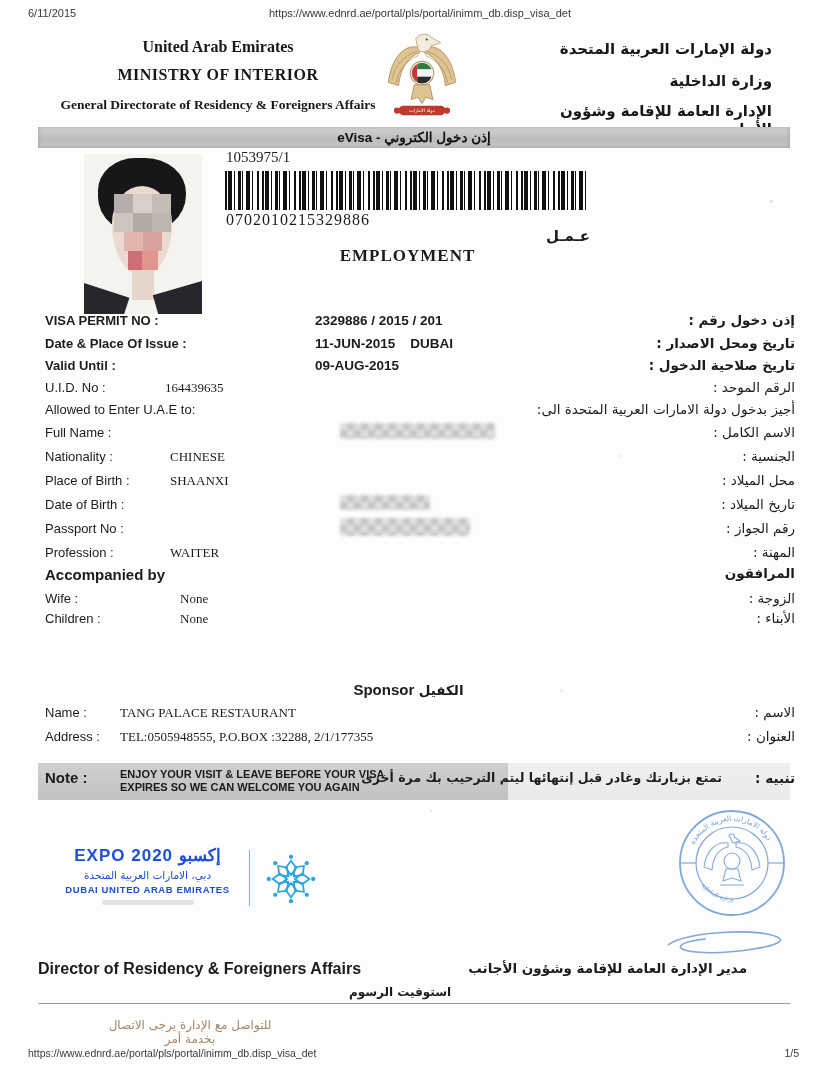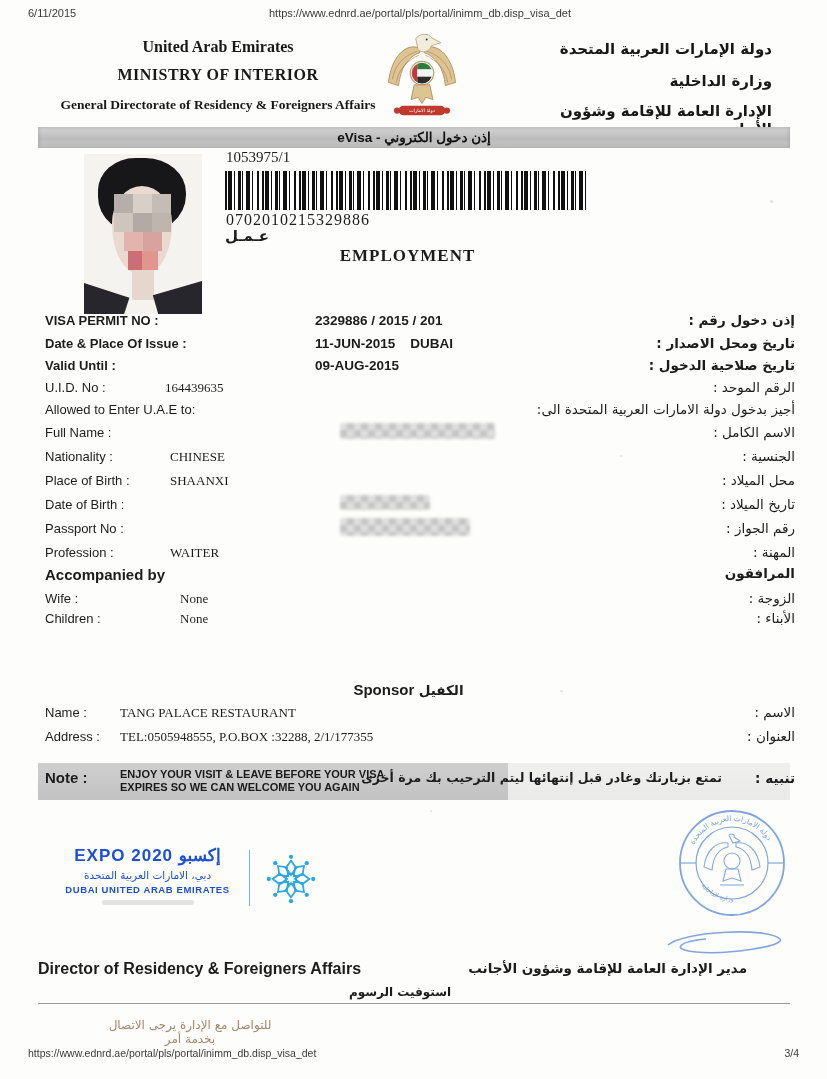--- a/index.html
+++ b/index.html
@@ -130,21 +130,21 @@
     <div class="px" style="left:58px;top:97px;width:16px;background:#e0958f;"></div>
     <div class="neck"></div>
     <div class="sh" style="left:-16px;top:134px;width:56px;height:44px;transform:rotate(18deg);"></div>
     <div class="sh" style="right:-16px;top:132px;width:60px;height:46px;transform:rotate(-16deg);"></div>
   </div>
 
   <div class="abs serif" style="left:226px;top:149px;font-size:15px;">1053975/1</div>
   <div class="abs barcode"></div>
   <div class="abs serif" style="left:226px;top:211px;font-size:16px;letter-spacing:1px;text-align:center;">0702010215329886</div>
 
-  <div class="abs ar b" style="left:225px;top:227px;width:365px;text-align:left;font-size:15px;">عـمـل</div>
+  <div class="abs ar b" style="left:225px;top:227px;width:365px;text-align:right;font-size:15px;">عـمـل</div>
   <div class="abs serif b" style="left:225px;top:246px;width:365px;text-align:center;font-size:17px;letter-spacing:1px;">EMPLOYMENT</div>
 
   <div class="frow entry" style="top:313px;">
     <span class="lab">VISA PERMIT NO :</span>
     <span class="val">2329886 / 2015 / 201</span>
     <span class="arl ar">إذن دخول رقم :</span>
   </div>
   <div class="frow entry" style="top:336px;">
     <span class="lab">Date &amp; Place Of Issue :</span>
     <span class="val">11-JUN-2015    DUBAI</span>
@@ -299,19 +299,19 @@
   </svg>
 
   <div class="abs b" style="left:38px;top:960px;font-size:16px;">Director of Residency &amp; Foreigners Affairs</div>
   <div class="abs ar b" style="right:80px;top:960px;font-size:13.5px;">مدير الإدارة العامة للإقامة وشؤون الأجانب</div>
   <div class="abs ar b" style="left:300px;top:985px;width:200px;text-align:center;font-size:12px;">استوفيت الرسوم</div>
 
   <div class="abs divider"></div>
   <div class="abs ar contact" style="left:100px;top:1018px;width:180px;text-align:center;">للتواصل مع الإدارة يرجى الاتصال بخدمة أمر</div>
 
   <div class="abs print-meta" style="left:28px;top:1047px;font-size:10.5px;">https://www.ednrd.ae/portal/pls/portal/inimm_db.disp_visa_det</div>
-  <div class="abs print-meta" style="right:28px;top:1047px;font-size:10.5px;">3/4</div>
+  <div class="abs print-meta" style="right:28px;top:1047px;font-size:10.5px;">1/5</div>
 
   <div class="speck" style="left:770px;top:200px;width:3px;height:3px;"></div>
   <div class="speck" style="left:620px;top:455px;width:2px;height:2px;"></div>
   <div class="speck" style="left:560px;top:690px;width:3px;height:2px;"></div>
   <div class="speck" style="left:430px;top:810px;width:2px;height:2px;"></div>
 </div>
 
 </body></html>

